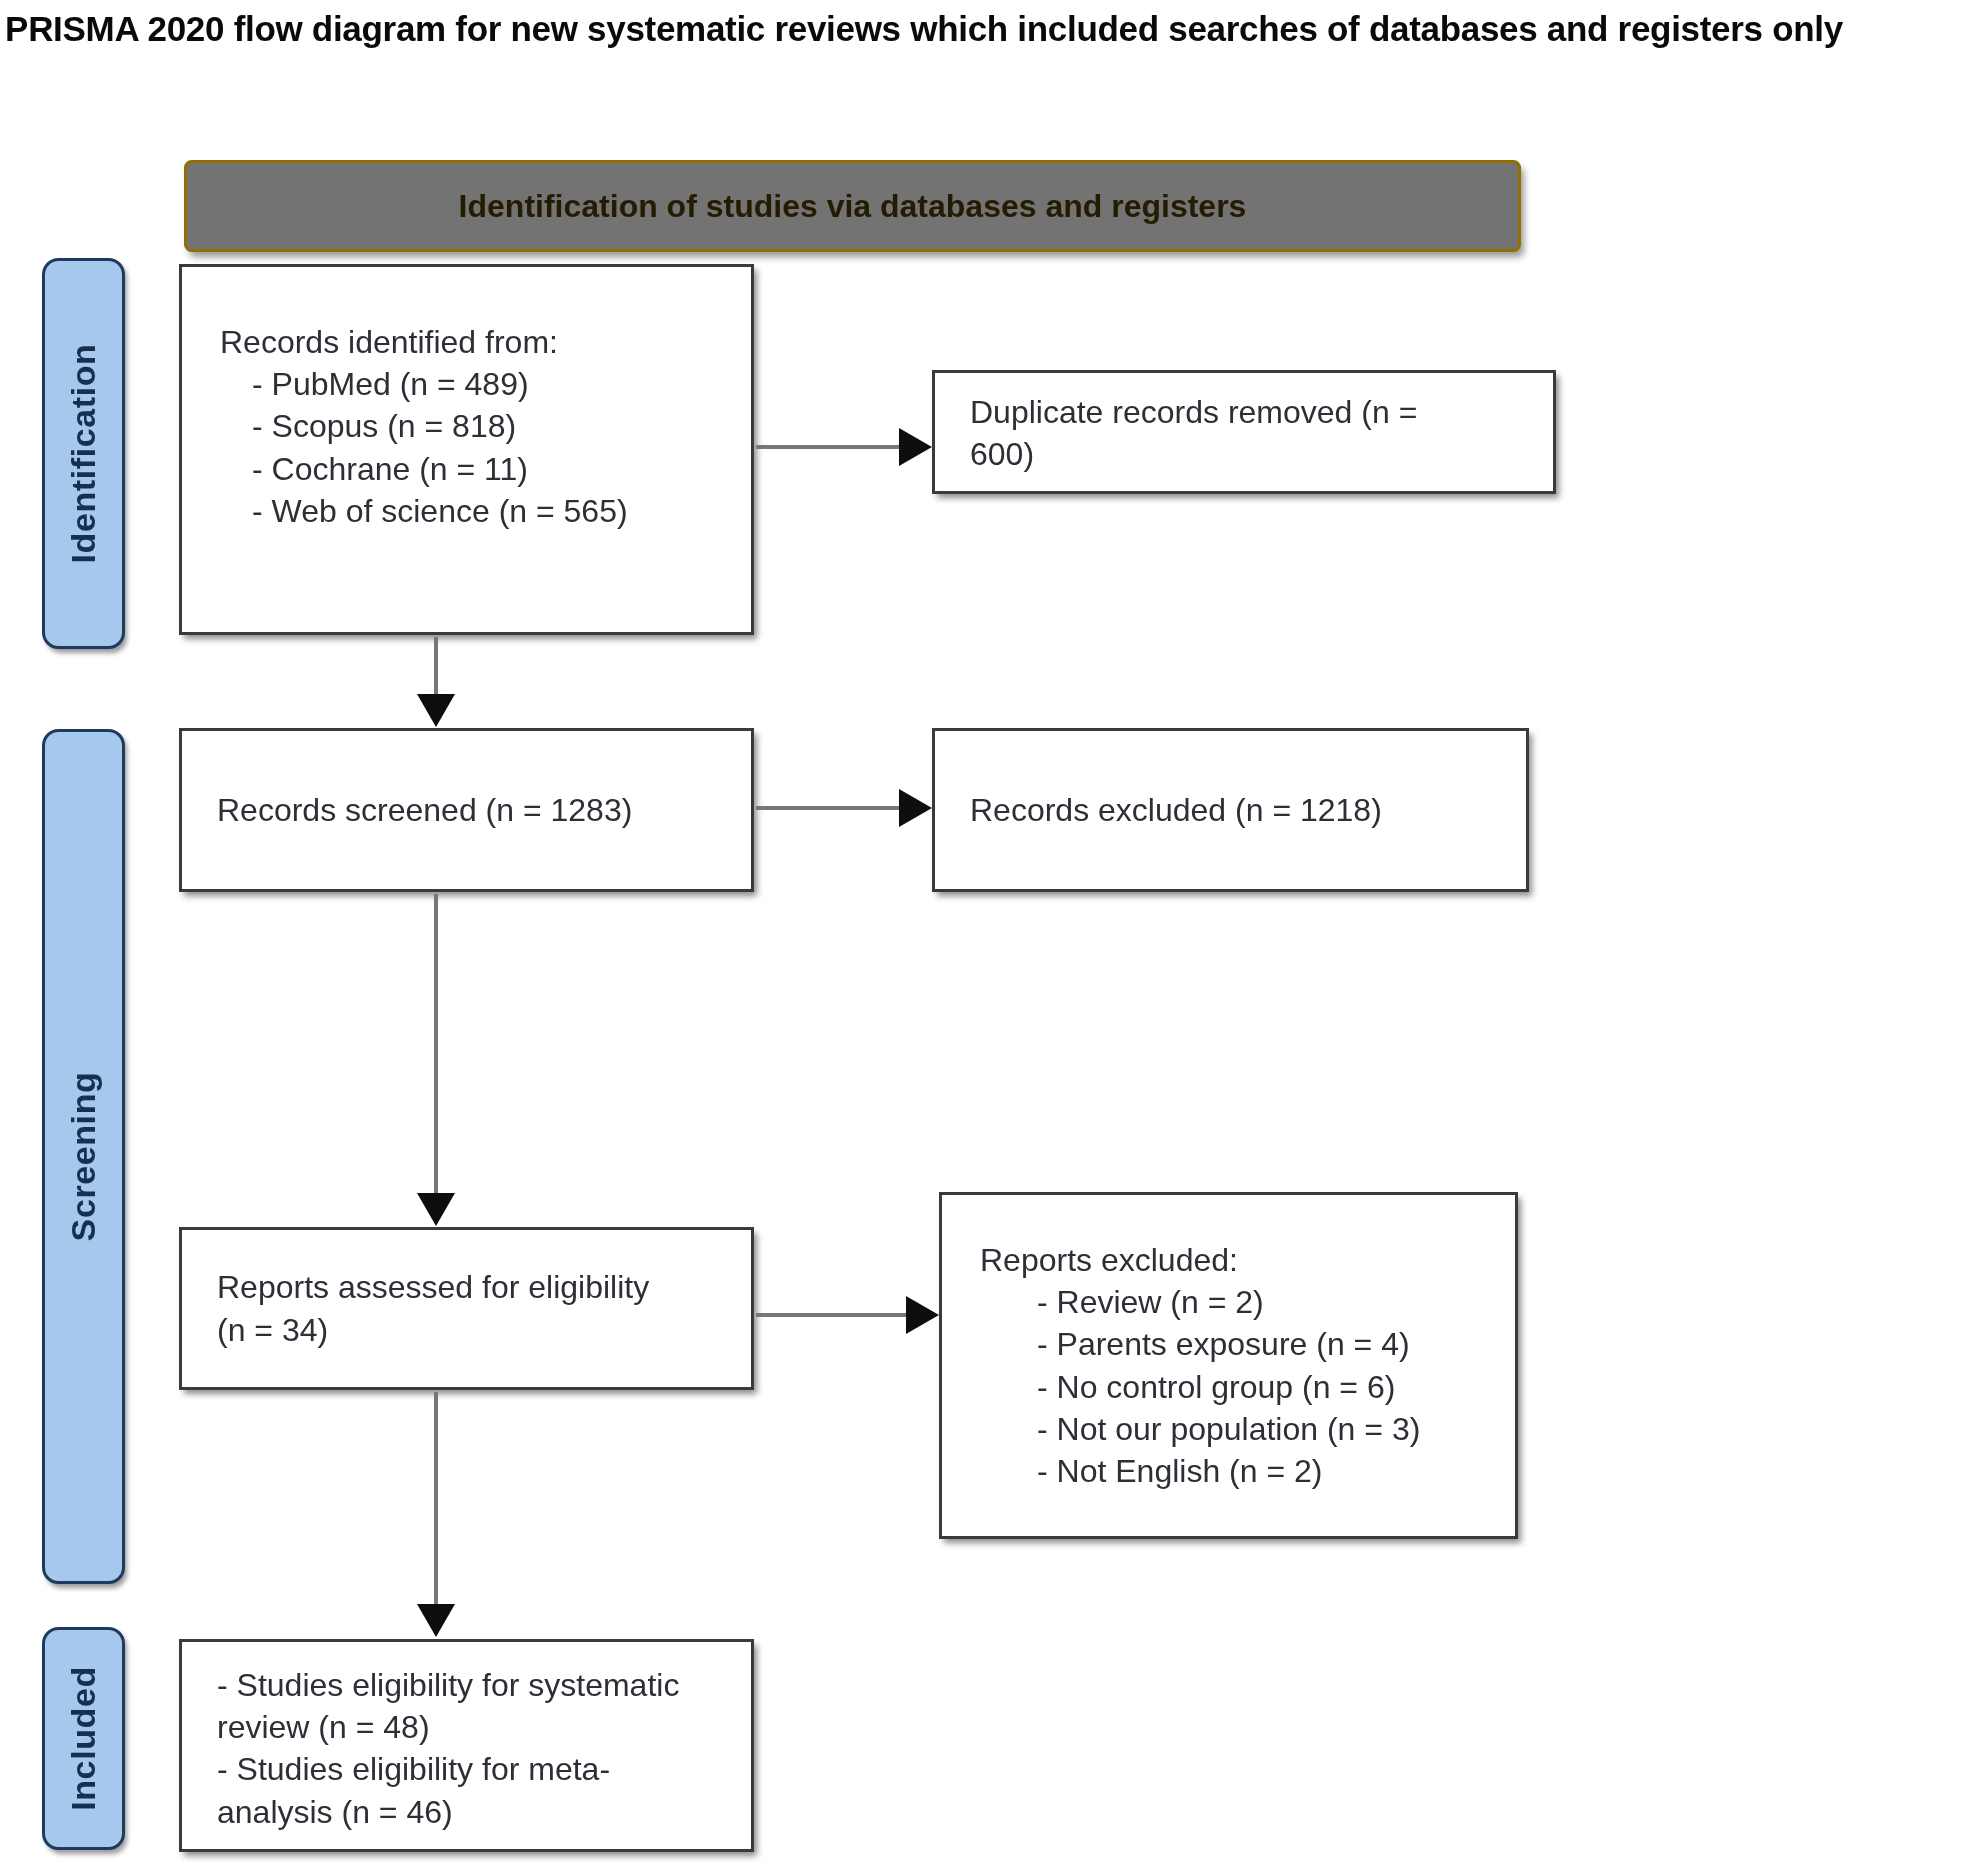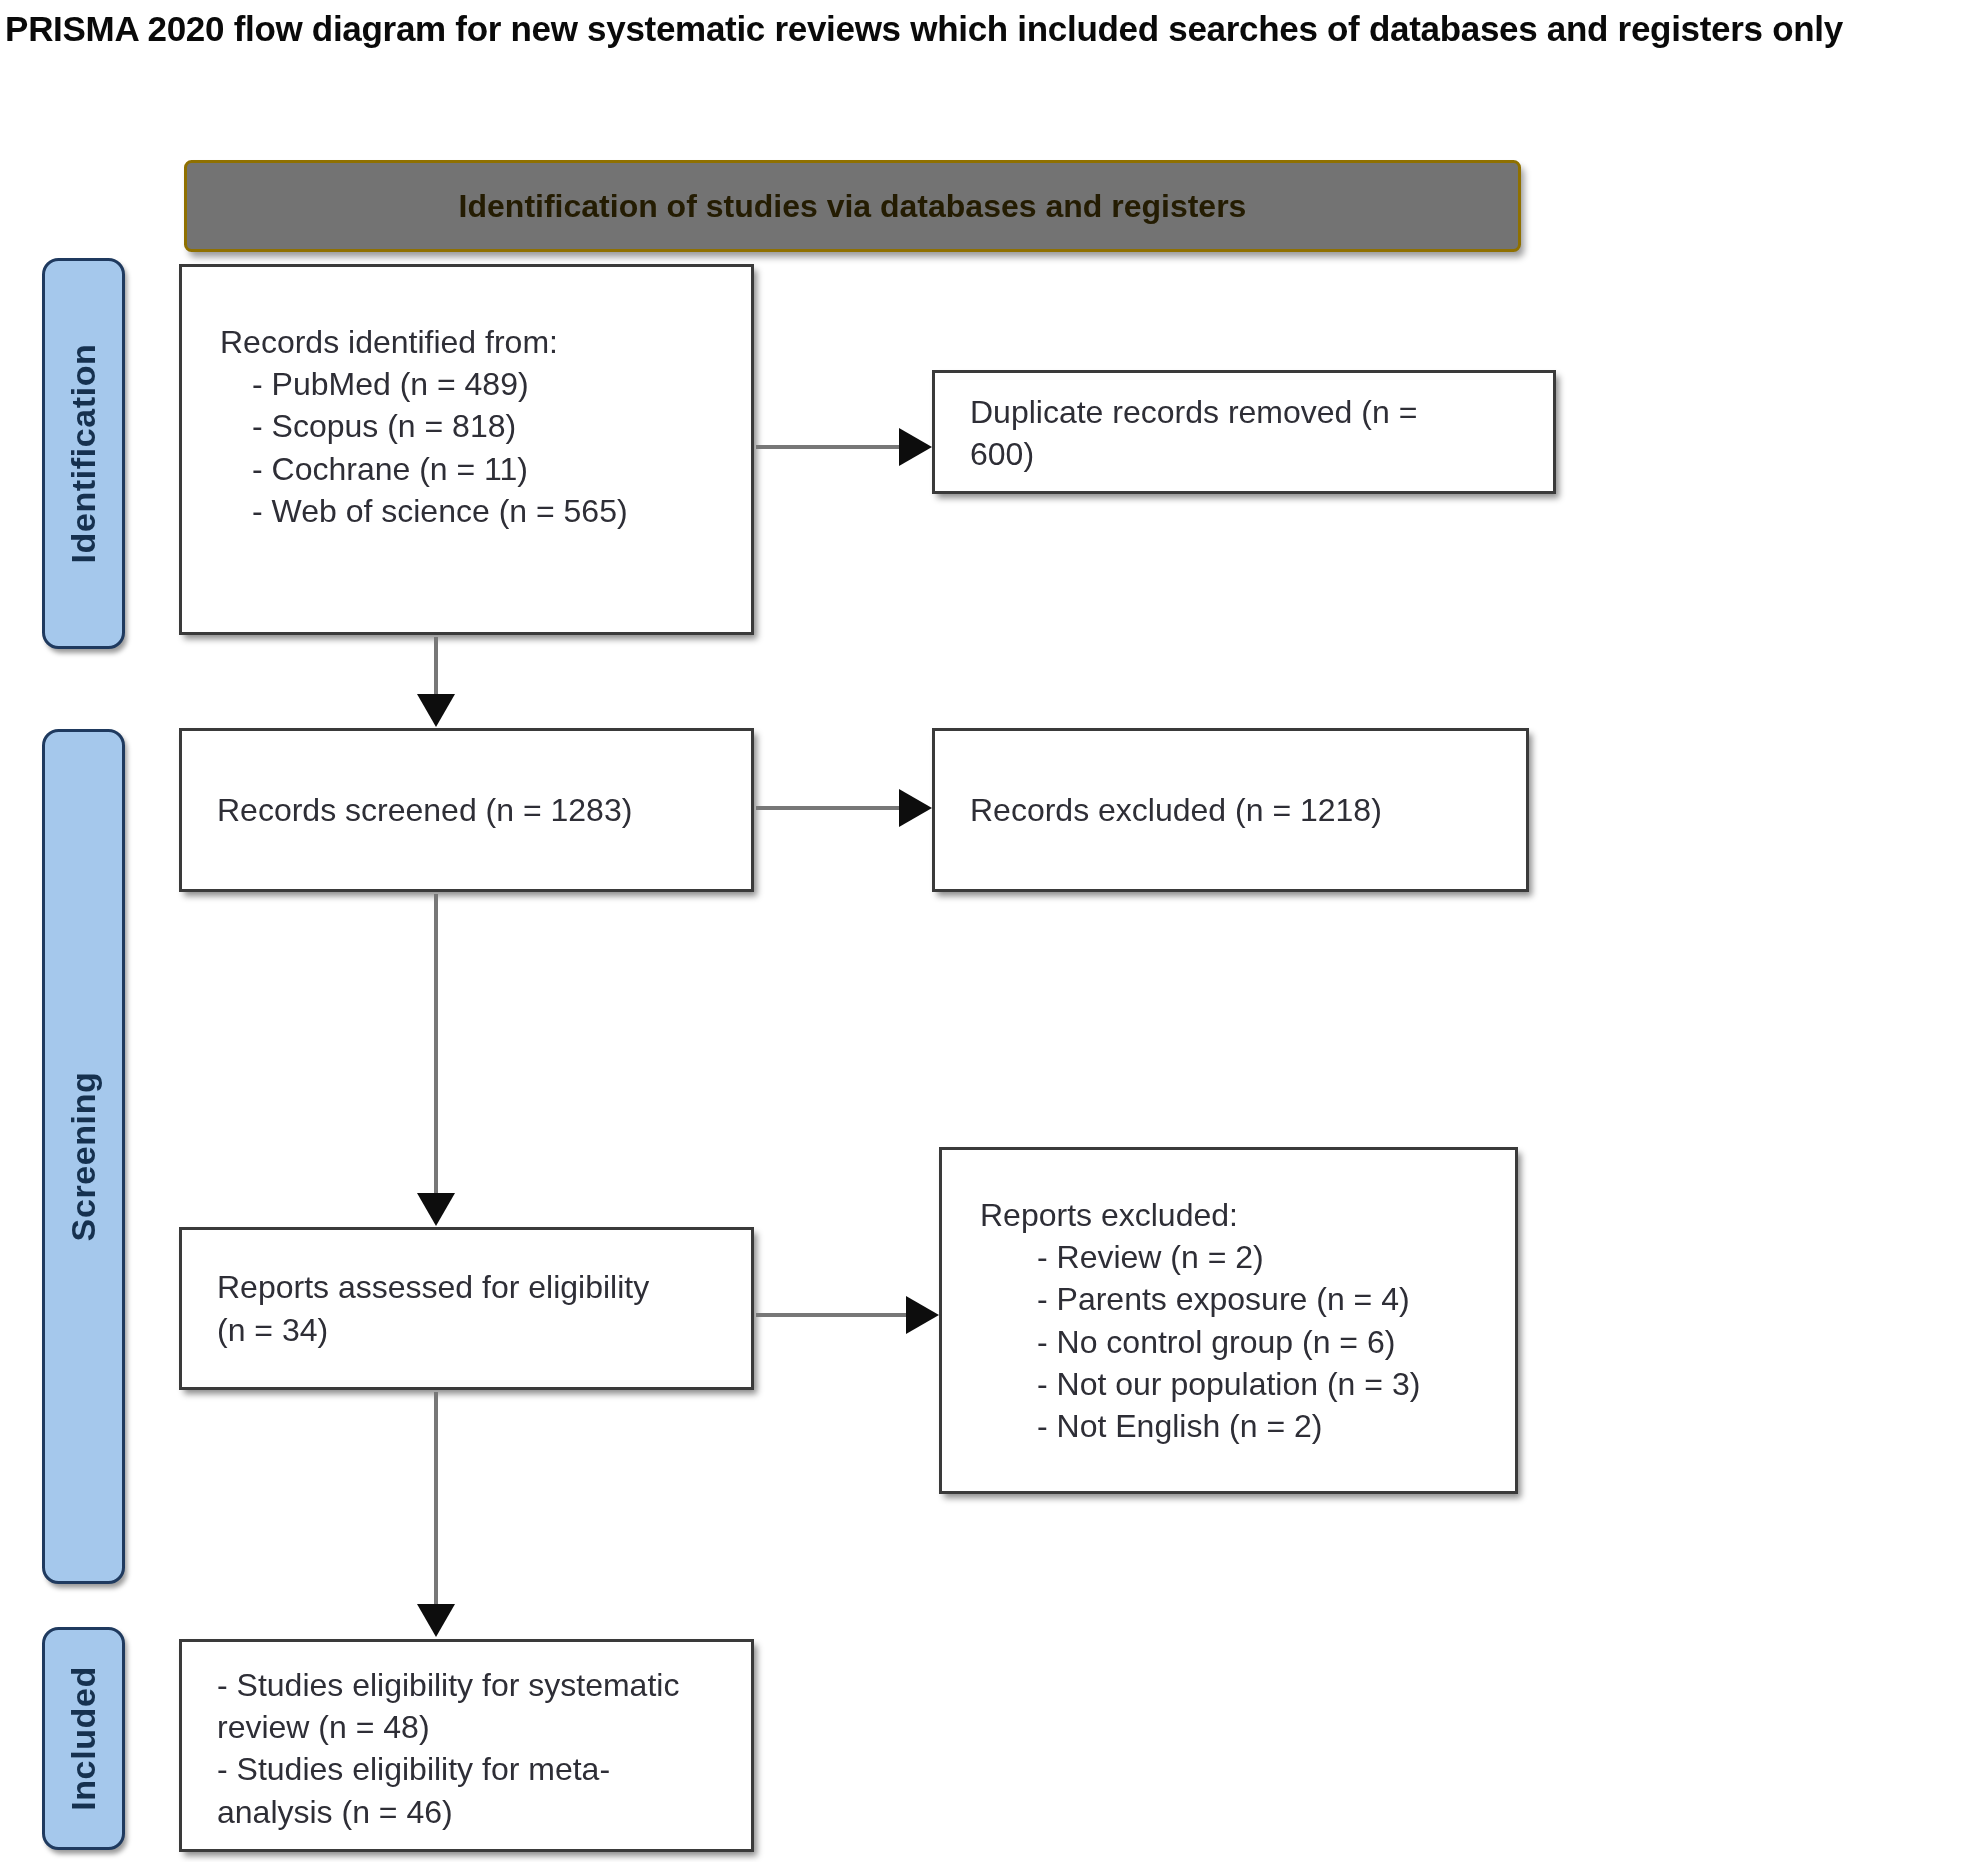--- a/index.html
+++ b/index.html
@@ -41,21 +41,21 @@
     font-size:32px;line-height:1.32;color:#2e2e36;
     box-sizing:border-box;
   }
   .fbox .indent{margin-left:32px;}
   .prewrap{white-space:pre-line;}
   .b1{left:179px;top:264px;width:575px;height:371px;padding:54px 25.4px 0 38px;}
   .b2{left:932px;top:370px;width:624px;height:124px;padding:18px 25.4px 0 35px;}
   .b3{left:179px;top:728px;width:575px;height:164px;display:flex;align-items:center;padding:0 25.4px 0 35px;}
   .b4{left:932px;top:728px;width:597px;height:164px;display:flex;align-items:center;padding:0 25.4px 0 35px;}
   .b5{left:179px;top:1227px;width:575px;height:163px;display:flex;align-items:center;padding:0 25.4px 0 35px;}
-  .b6{left:939px;top:1147px;width:579px;height:347px;padding:44px 19px 0 38px;}
+  .b6{left:939px;top:1192px;width:579px;height:347px;padding:44px 19px 0 38px;}
   .b6 .indent{margin-left:57px;}
   .b7{left:179px;top:1639px;width:575px;height:213px;padding:22px 25.4px 0 35px;}
   .vline{position:absolute;width:4.4px;background:#777777;}
   .hline{position:absolute;height:4.4px;background:#777777;}
   .vhead{position:absolute;width:0;height:0;
     border-left:19px solid transparent;border-right:19px solid transparent;
     border-top:33px solid #0d0d0d;}
   .hhead{position:absolute;width:0;height:0;
     border-top:19px solid transparent;border-bottom:19px solid transparent;
     border-left:33px solid #0d0d0d;}

